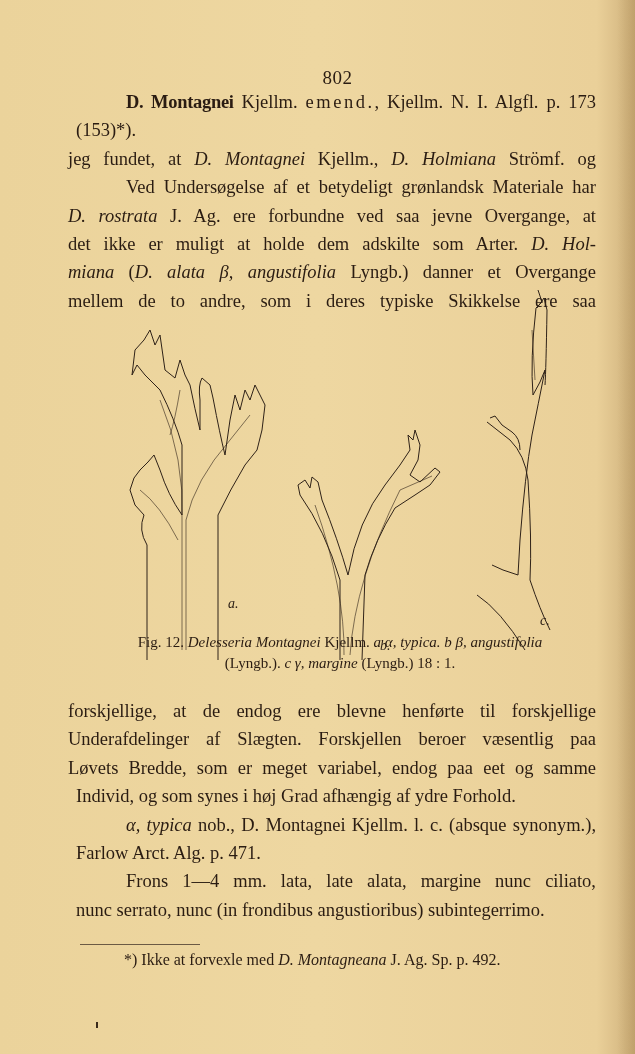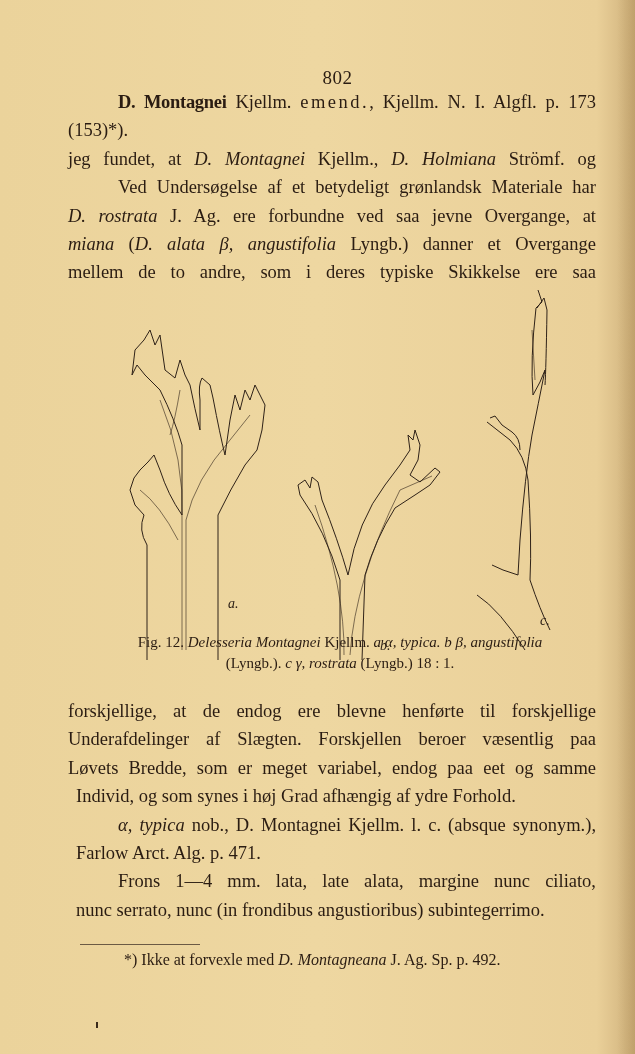--- a/index.html
+++ b/index.html
@@ -14,21 +14,21 @@
   .page-number {
     position: absolute; top: 67px; left: 0; width: 635px; text-align: center;
     font-size: 19px; letter-spacing: 0.5px; padding-left: 20px;
   }
   .text-block {
     position: absolute; left: 68px; width: 528px;
     font-size: 18.5px; line-height: 28.4px;
   }
   .para { margin: 0; text-align: justify; text-align-last: justify; }
   .para.last { text-align-last: left; margin-left: 8px; }
-  .indent { text-indent: 50px; }
+  .indent { text-indent: 50px; margin-left: 8px; }
   .smallcaps { font-weight: bold; letter-spacing: -0.3px; }
   i { font-style: italic; }
   .spaced { letter-spacing: 2.5px; }
   #heading-block { top: 88px; }
   #body-block { top: 697px; }
   .figure {
     position: absolute; left: 100px; top: 290px; width: 500px; height: 370px;
   }
   .figure svg { width: 500px; height: 370px; }
   .caption {
@@ -56,20 +56,21 @@
 <div>
 
   <div class="page-number">802</div>
 
   <div class="text-block" id="heading-block">
     <p class="para indent"><span class="smallcaps">D. Montagnei</span><span> Kjellm. </span><span class="spaced">emend.</span><span>, Kjellm. N. I. Algfl. p. 173 (153)*).</span></p>
     <div id="heading-lines">
         <p class="para"><span>jeg fundet, at </span><i>D. Montagnei</i><span> Kjellm., </span><i>D. Holmiana</i><span> Strömf. og</span></p>
         <p class="para indent"><span>Ved Undersøgelse af et betydeligt grønlandsk Materiale har</span></p>
         <p class="para"><i>D. rostrata</i><span> J. Ag. ere forbundne ved saa jevne Overgange, at</span></p>
+        <p class="para"><span>det ikke er muligt at holde dem adskilte som Arter. </span><i>D. Hol-</i></p>
         <p class="para"><i>miana</i><span> (</span><i>D. alata β, angustifolia</i><span> Lyngb.) danner et Overgange</span></p>
         <p class="para"><span>mellem de to andre, som i deres typiske Skikkelse ere saa</span></p>
       </div>
   </div>
 
   <div class="figure">
     <svg viewBox="0 0 500 370" fill="none" stroke="#2f2218" stroke-width="1">
 
       <g>
         <path d="M47 370 L47 255 Q38 240 44 225 L35 215 L30 200 L34 188 L40 180 L48 172 L54 165 L60 180 Q68 205 82 225 L82 155 Q75 130 60 100 L45 85 L37 75 L32 85 L35 60 L44 50 L50 40 L55 55 L60 45 L65 80 L75 88 L80 70 L85 85 L90 95 Q95 120 100 140 L100 110 Q98 95 102 88 L110 95 L113 108 Q120 145 125 165 L130 130 L135 105 L140 120 L145 100 L150 110 L155 95 L160 105 L165 115 L162 140 L157 160 L145 175 Q130 200 118 225 L118 370"></path>
@@ -94,21 +95,21 @@
         <path d="M387 132 L410 150 Q425 165 428 190 Q432 250 430 290 Q440 320 450 340"></path>
         <path d="M377 305 Q400 320 425 360"></path>
         <path d="M432 40 L435 90" stroke-width="0.6"></path>
         <text x="440" y="335" font-family="Liberation Serif, serif" font-style="italic" font-size="14" fill="#2f2218" stroke="none">c.</text>
       </g>
     </svg>
   </div>
 
   <div class="caption">
     <div><span>Fig. 12.  </span><i>Delesseria Montagnei</i><span> Kjellm.  </span><i>a</i><i> α, typica.</i><i>  b</i><i> β, angustifolia</i></div>
-    <div><span>(Lyngb.).  </span><i>c</i><i> γ, rostrata</i><span> (Lyngb.)  18 : 1.</span></div>
+    <div><span>(Lyngb.).  </span><i>c</i><i> γ, margine</i><span> (Lyngb.)  18 : 1.</span></div>
   </div>
 
   <div class="text-block" id="body-block">
     <div id="body-p1">
         <p class="para">forskjellige, at de endog ere blevne henførte til forskjellige</p>
         <p class="para">Underafdelinger af Slægten.  Forskjellen beroer væsentlig paa</p>
         <p class="para">Løvets Bredde, som er meget variabel, endog paa eet og samme</p>
         <p class="para last">Individ, og som synes i høj Grad afhængig af ydre Forhold.</p>
       </div>
     <p class="para indent"><i>α,</i><i> typica</i><span> nob., D. Montagnei Kjellm. l. c. (absque synonym.),</span></p>

